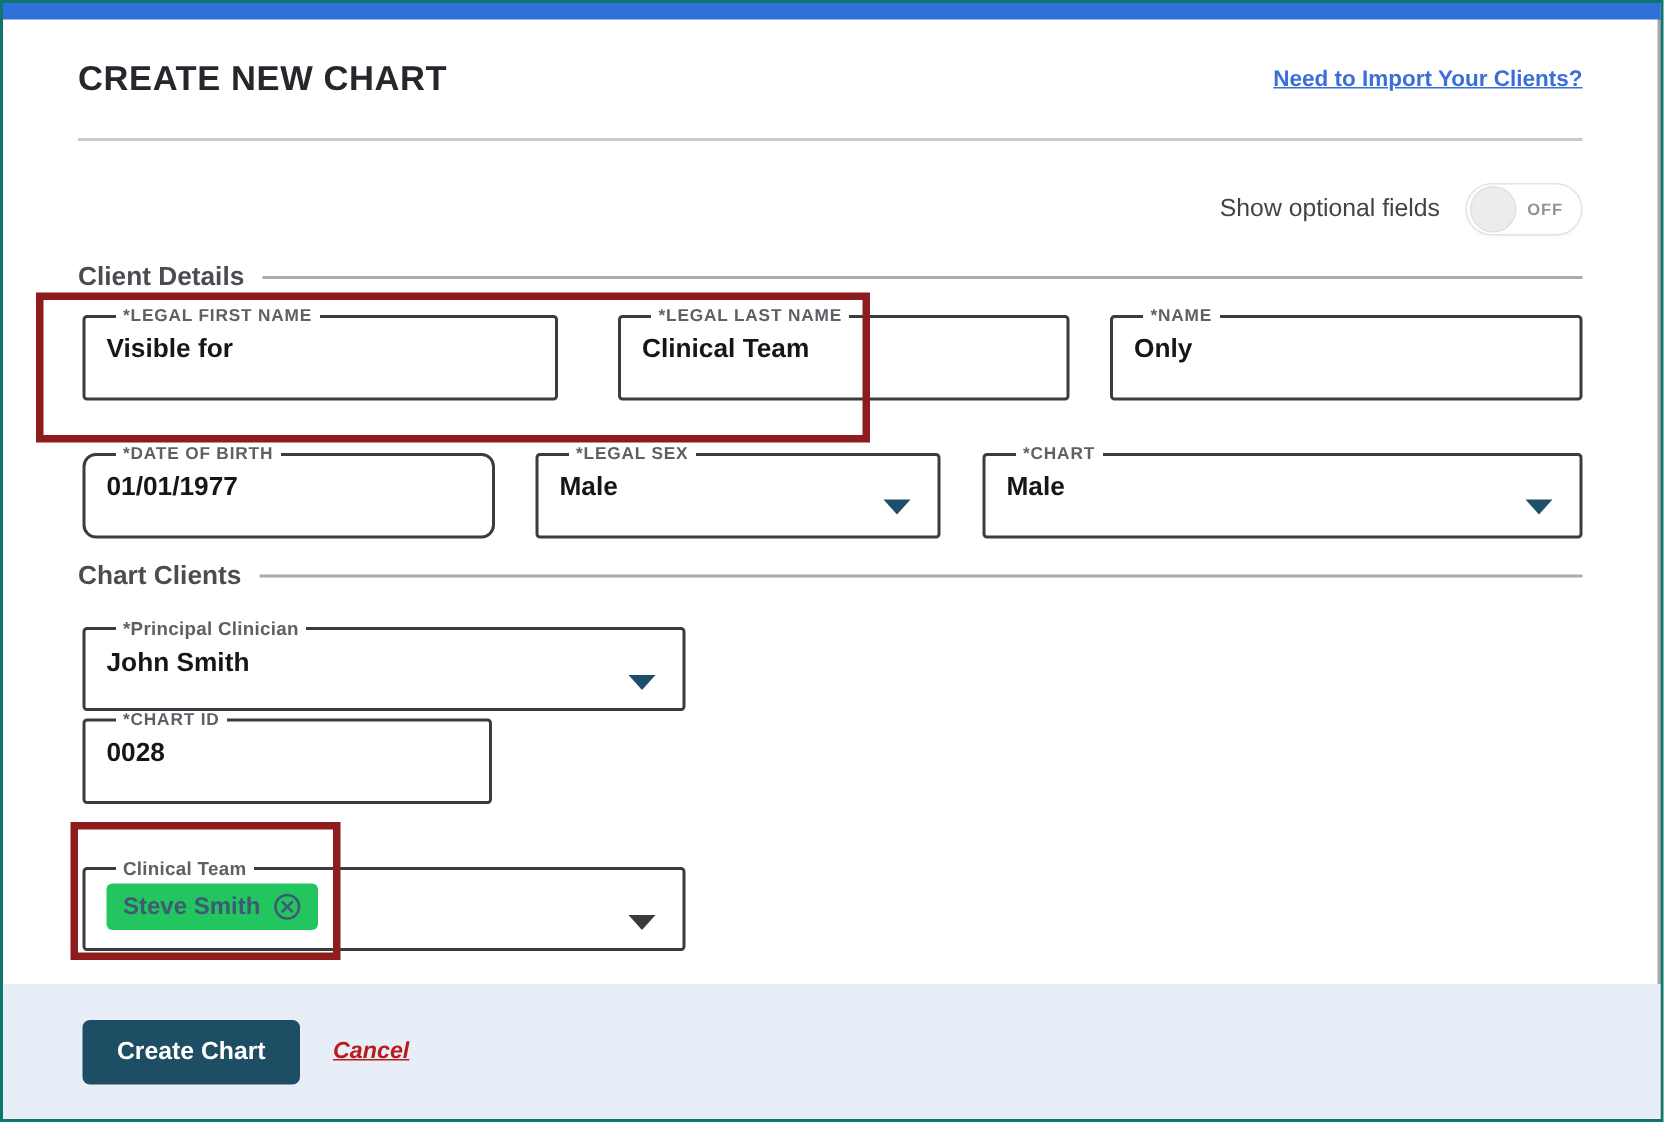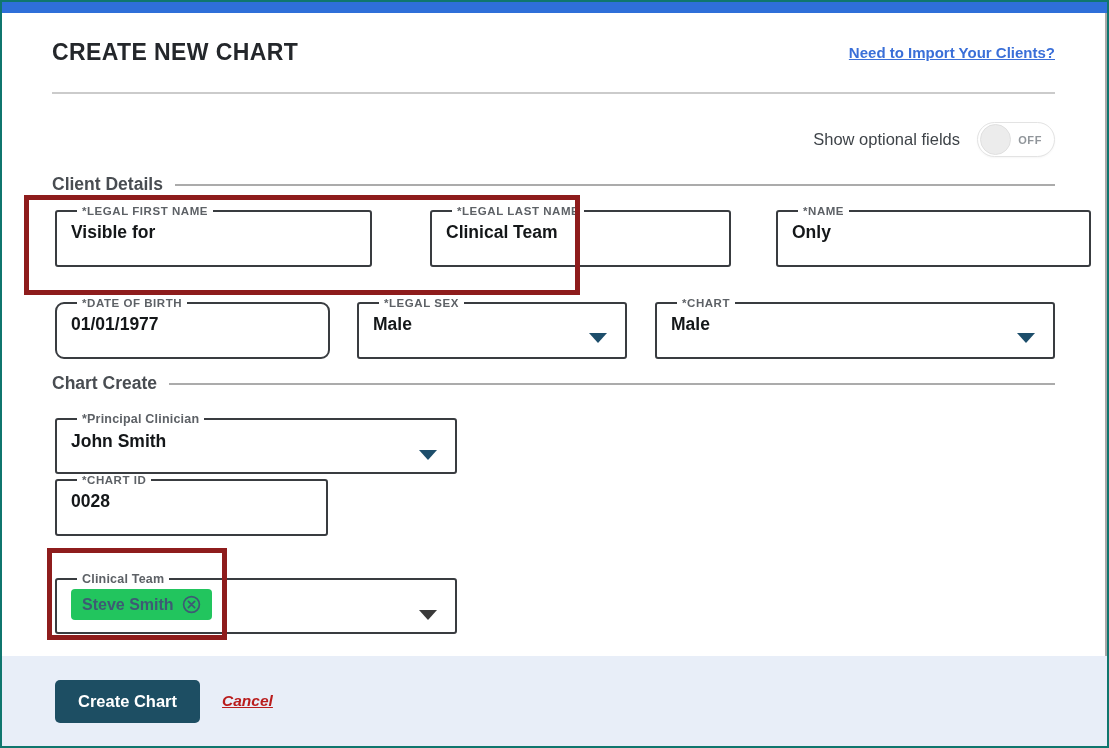--- a/index.html
+++ b/index.html
@@ -64,21 +64,21 @@
     font-size: 17.5px; font-weight: bold; color: #494d52; white-space: nowrap;
   }
   .section-heading .line {
     flex: 1; border-top: 2px solid #ababab; margin-left: 12px; height: 0;
   }
   .sh-client { margin-top: 80px; }
   .sh-chart  { margin-top: 14px; }
 
   
   .row { display: flex; margin-left: 53px; }
-  .row-1 { margin-top: 10px; gap: 18px; }
+  .row-1 { margin-top: 10px; }
   .row-2 { margin-top: 30px; }
   .row-3 { margin-top: 18px; flex-direction: column; }
   .row-4 { margin-top: 36px; }
 
   fieldset.field {
     position: relative;
     border: 2px solid #393c40; border-radius: 3px;
     height: 62px; padding: 0 14px; min-inline-size: 0;
     background: #ffffff;
   }
@@ -199,21 +199,21 @@
       <span class="arrow"></span>
     </fieldset>
     <fieldset class="field w-gen">
       <legend>*CHART</legend>
       <div class="field-value">Male</div>
       <span class="arrow"></span>
     </fieldset>
   </div>
 
   <div class="section-heading sh-chart">
-    <span class="txt">Chart Create</span>
+    <span class="txt">Chart Clients</span>
     <span class="line"></span>
   </div>
 
   <div class="row row-3">
     <fieldset class="field w-pc">
       <legend class="mixed">*Principal Clinician</legend>
       <div class="field-value">John Smith</div>
       <span class="arrow"></span>
     </fieldset>
     <fieldset class="field w-cid">

